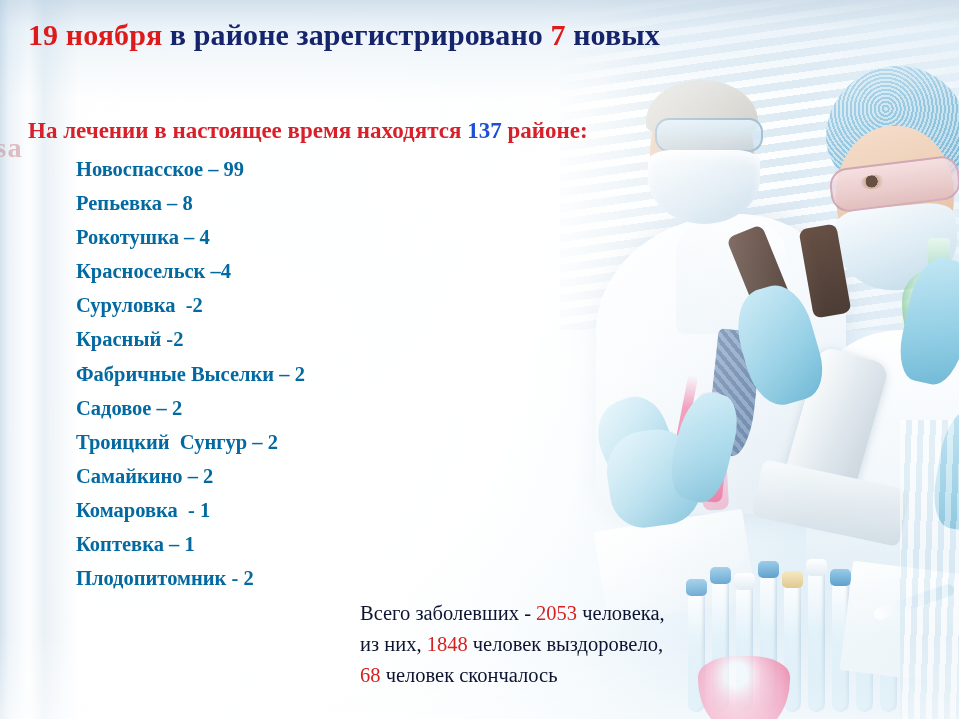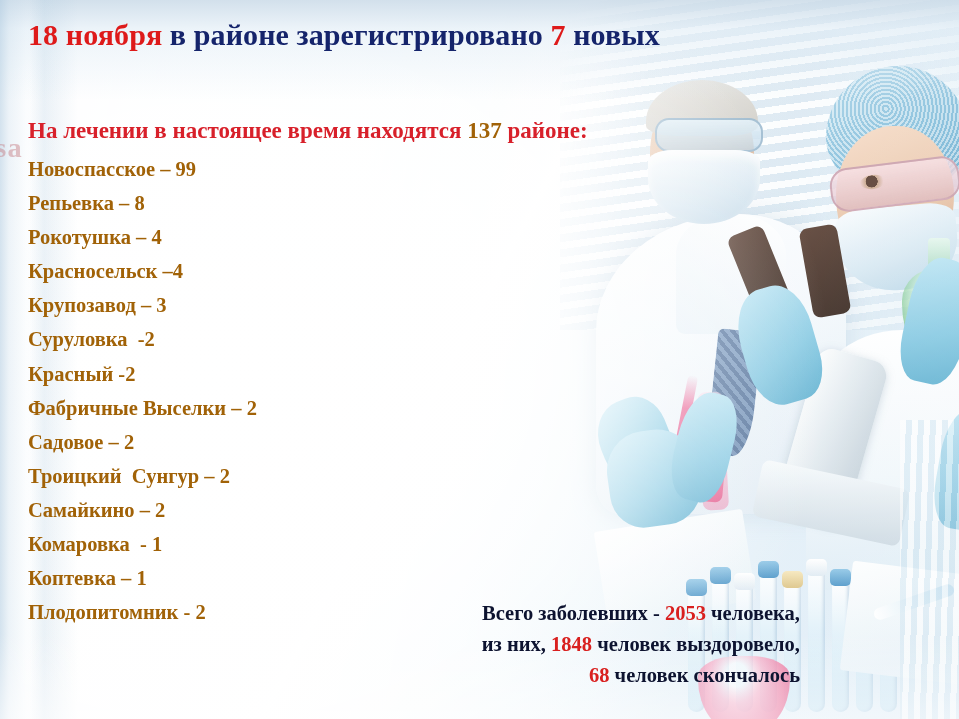--- a/index.html
+++ b/index.html
@@ -290,35 +290,35 @@
     font-size: 30px; font-weight: 700; line-height: 41px;
     color: #15246b; letter-spacing: .1px;
   }
   .title .hl { color: #de1a1a; }
 
   .subtitle {
     position: absolute; left: 28px; top: 116px; width: 680px;
     font-size: 23px; font-weight: 700; line-height: 30px;
     color: #d8202a;
   }
-  .subtitle .num { color: #a16207; }
+  .subtitle .num { color: #1d4ed8; }
 
   .list {
     position: absolute; left: 28px; top: 152px; width: 420px;
     margin: 0; padding: 0; list-style: none;
   }
   .list li {
     font-size: 20.5px; font-weight: 700; line-height: 34.1px;
-    color: #a16207; white-space: pre;
+    color: #0369a1; white-space: pre; margin-left: 48px;
   }
 
   .summary {
     position: absolute; left: 360px; top: 598px; width: 440px;
-    text-align: right;
-    font-size: 20.5px; font-weight: 700; line-height: 31px;
+    text-align: left;
+    font-size: 20.5px; font-weight: 400; line-height: 31px;
     color: #0d1330;
   }
   .summary .num { color: #d9201f; }
 </style>
 </head>
 <body>
 
 <div id="poster">
 
   <div class="bg-layer bg-base"></div>
@@ -387,30 +387,29 @@
   <div class="bg-layer right-streaks"></div>
 
   <div class="bg-layer bg-haze"></div>
   <div class="bg-layer bg-topwash"></div>
   <div class="bg-layer bg-leftcol"></div>
   <div class="bg-layer bg-leftcol2"></div>
   <div class="bg-layer bg-bottomfade"></div>
 
   <div class="ghost">sa</div>
 
-  <div class="title"><span class="hl">18 ноября</span><span> в районе зарегистрировано </span><span class="hl">7</span><span> новых</span><br></div>
+  <div class="title"><span class="hl">19 ноября</span><span> в районе зарегистрировано </span><span class="hl">7</span><span> новых</span><br></div>
 
   <div class="subtitle"><span>На лечении в настоящее время находятся </span><span class="num">137</span><span> районе:</span></div>
 
   <ul class="list" id="settlement-list">
       <li>Новоспасское – 99</li>
       <li>Репьевка – 8</li>
       <li>Рокотушка – 4</li>
       <li>Красносельск –4</li>
-      <li>Крупозавод – 3</li>
       <li>Суруловка  -2</li>
       <li>Красный -2</li>
       <li>Фабричные Выселки – 2</li>
       <li>Садовое – 2</li>
       <li>Троицкий  Сунгур – 2</li>
       <li>Самайкино – 2</li>
       <li>Комаровка  - 1</li>
       <li>Коптевка – 1</li>
       <li>Плодопитомник - 2</li>
     </ul>

